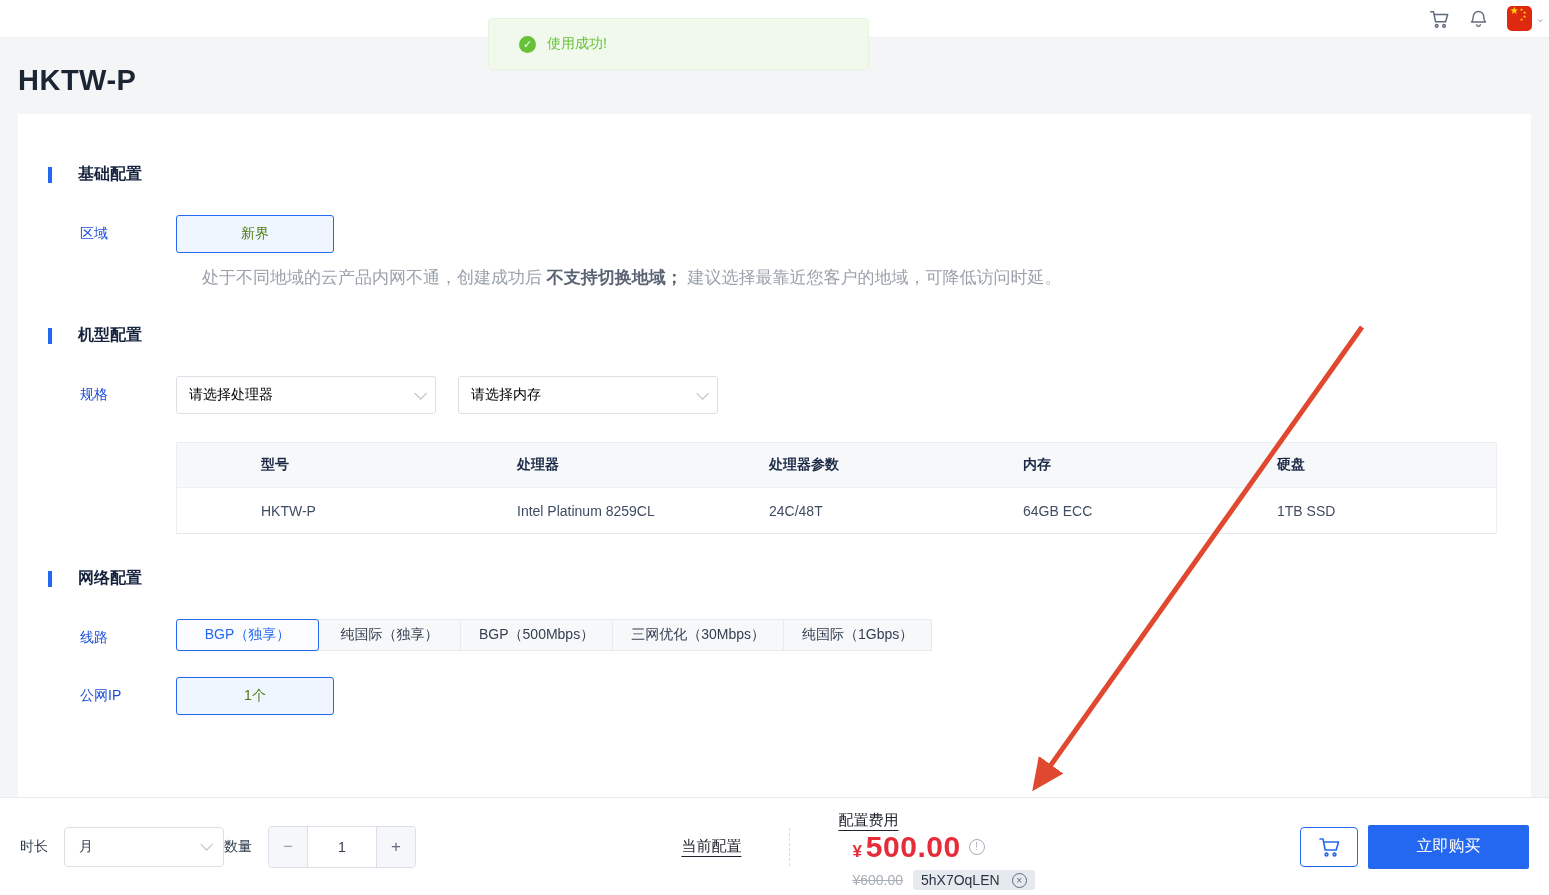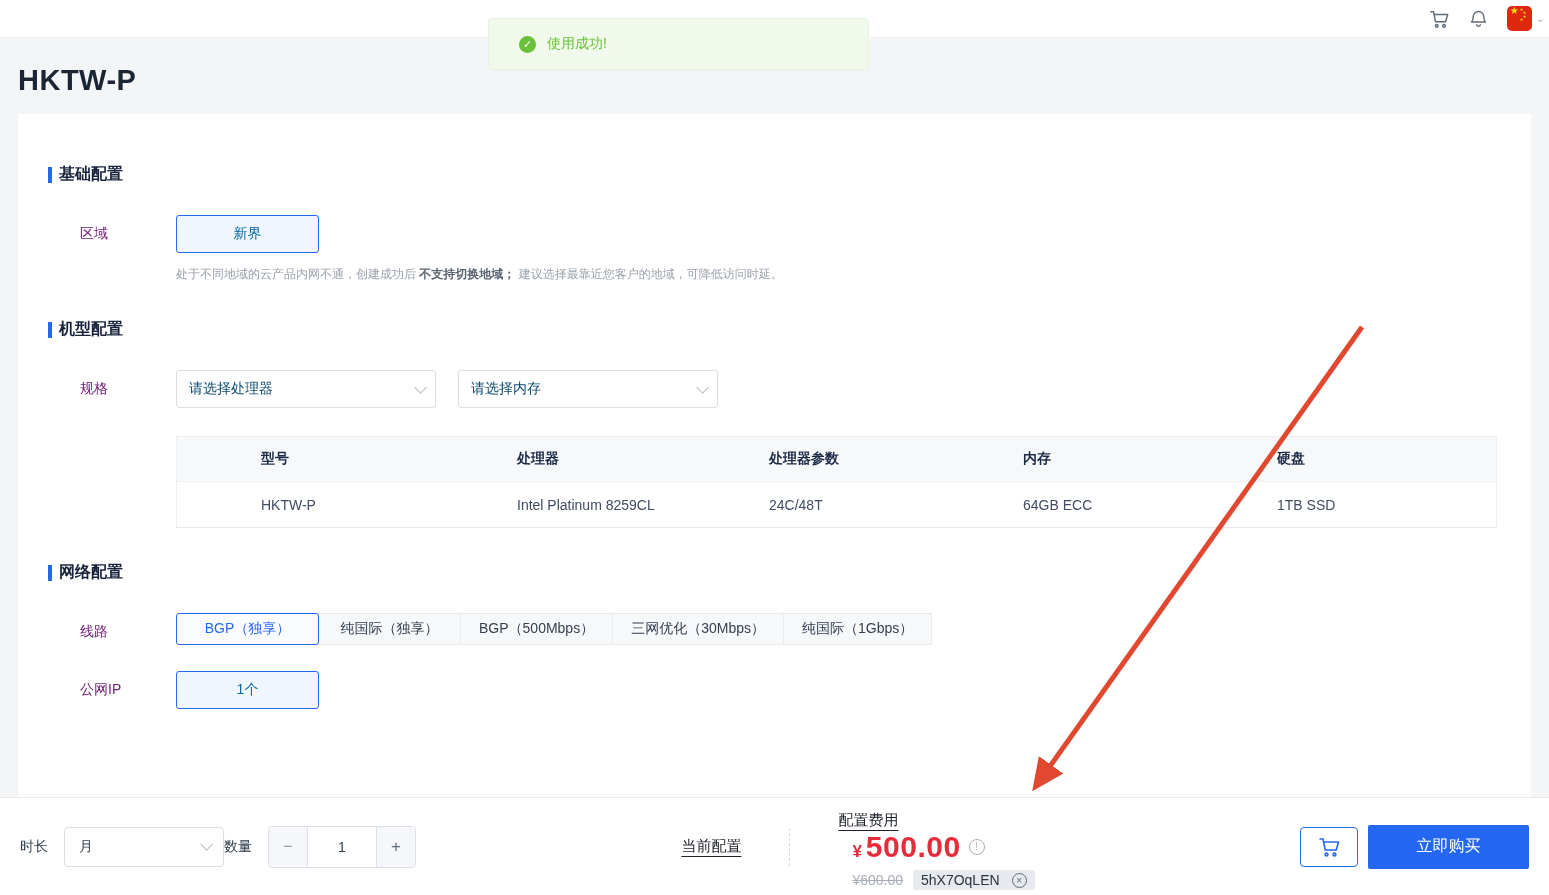--- a/index.html
+++ b/index.html
@@ -46,44 +46,44 @@
   .page-title {
     margin:26px 0 0 18px; font-size:29px; font-weight:bold; color:#1c2533;
     letter-spacing:0.5px;
   }
 
   
   .card {
     margin:17px 18px 0 18px; background:#ffffff; min-height:767px;
     padding:50px 34px 40px 30px; position:relative; z-index:1;
   }
-  .section-title { display:flex; align-items:center; gap:7px; margin-bottom:30px; }
+  .section-title { display:flex; align-items:center; gap:26px; margin-bottom:30px; }
   .section-title .bar { width:4px; height:16px; background:#2468f2; }
   .section-title .txt { font-size:16px; font-weight:bold; color:#17233d; }
 
   .field-row { display:flex; margin:0 0 26px 32px; }
-  .field-label { width:96px; flex-shrink:0; padding-top:10px; font-size:14px; color:#701a75; }
+  .field-label { width:96px; flex-shrink:0; padding-top:10px; font-size:14px; color:#1d4ed8; }
   .field-control { flex:1; }
 
   .choice-btn {
-    width:143px; height:38px; border:1px solid #2468f2; background:#f0f6ff;
-    color:#0369a1; font-size:14px; border-radius:3px; cursor:pointer;
+    width:158px; height:38px; border:1px solid #2468f2; background:#f0f6ff;
+    color:#4d7c0f; font-size:14px; border-radius:3px; cursor:pointer;
     display:inline-flex; align-items:center; justify-content:center;
     font-family:inherit;
   }
-  .field-note { margin-top:13px; font-size:12px; color:#9aa1ab; }
+  .field-note { margin-top:13px; font-size:17px; color:#9aa1ab;margin-left:26px; }
   .field-note b { color:#5a6372; font-weight:bold; }
 
   
   .select-box {
     width:260px; height:38px; border:1px solid #dcdfe6; border-radius:3px;
     background:#fff; display:inline-flex; align-items:center; justify-content:space-between;
     padding:0 12px; cursor:pointer;
   }
-  .select-box .ph { color:#0c4a6e; font-size:14px; }
+  .select-box .ph { color:#000000; font-size:14px; }
   .chev {
     width:9px; height:9px; border-right:1.5px solid #b8bec7; border-bottom:1.5px solid #b8bec7;
     transform:rotate(45deg) translateY(-3px); flex-shrink:0;
   }
   .select-row { display:flex; gap:22px; }
 
   
   .spec-table { margin:28px 0 0 128px; border:1px solid #eceef2; border-bottom:1px solid #e5e8ee; }
   .t-row {
     display:grid; grid-template-columns:84px 256px 252px 254px 254px 1fr;

